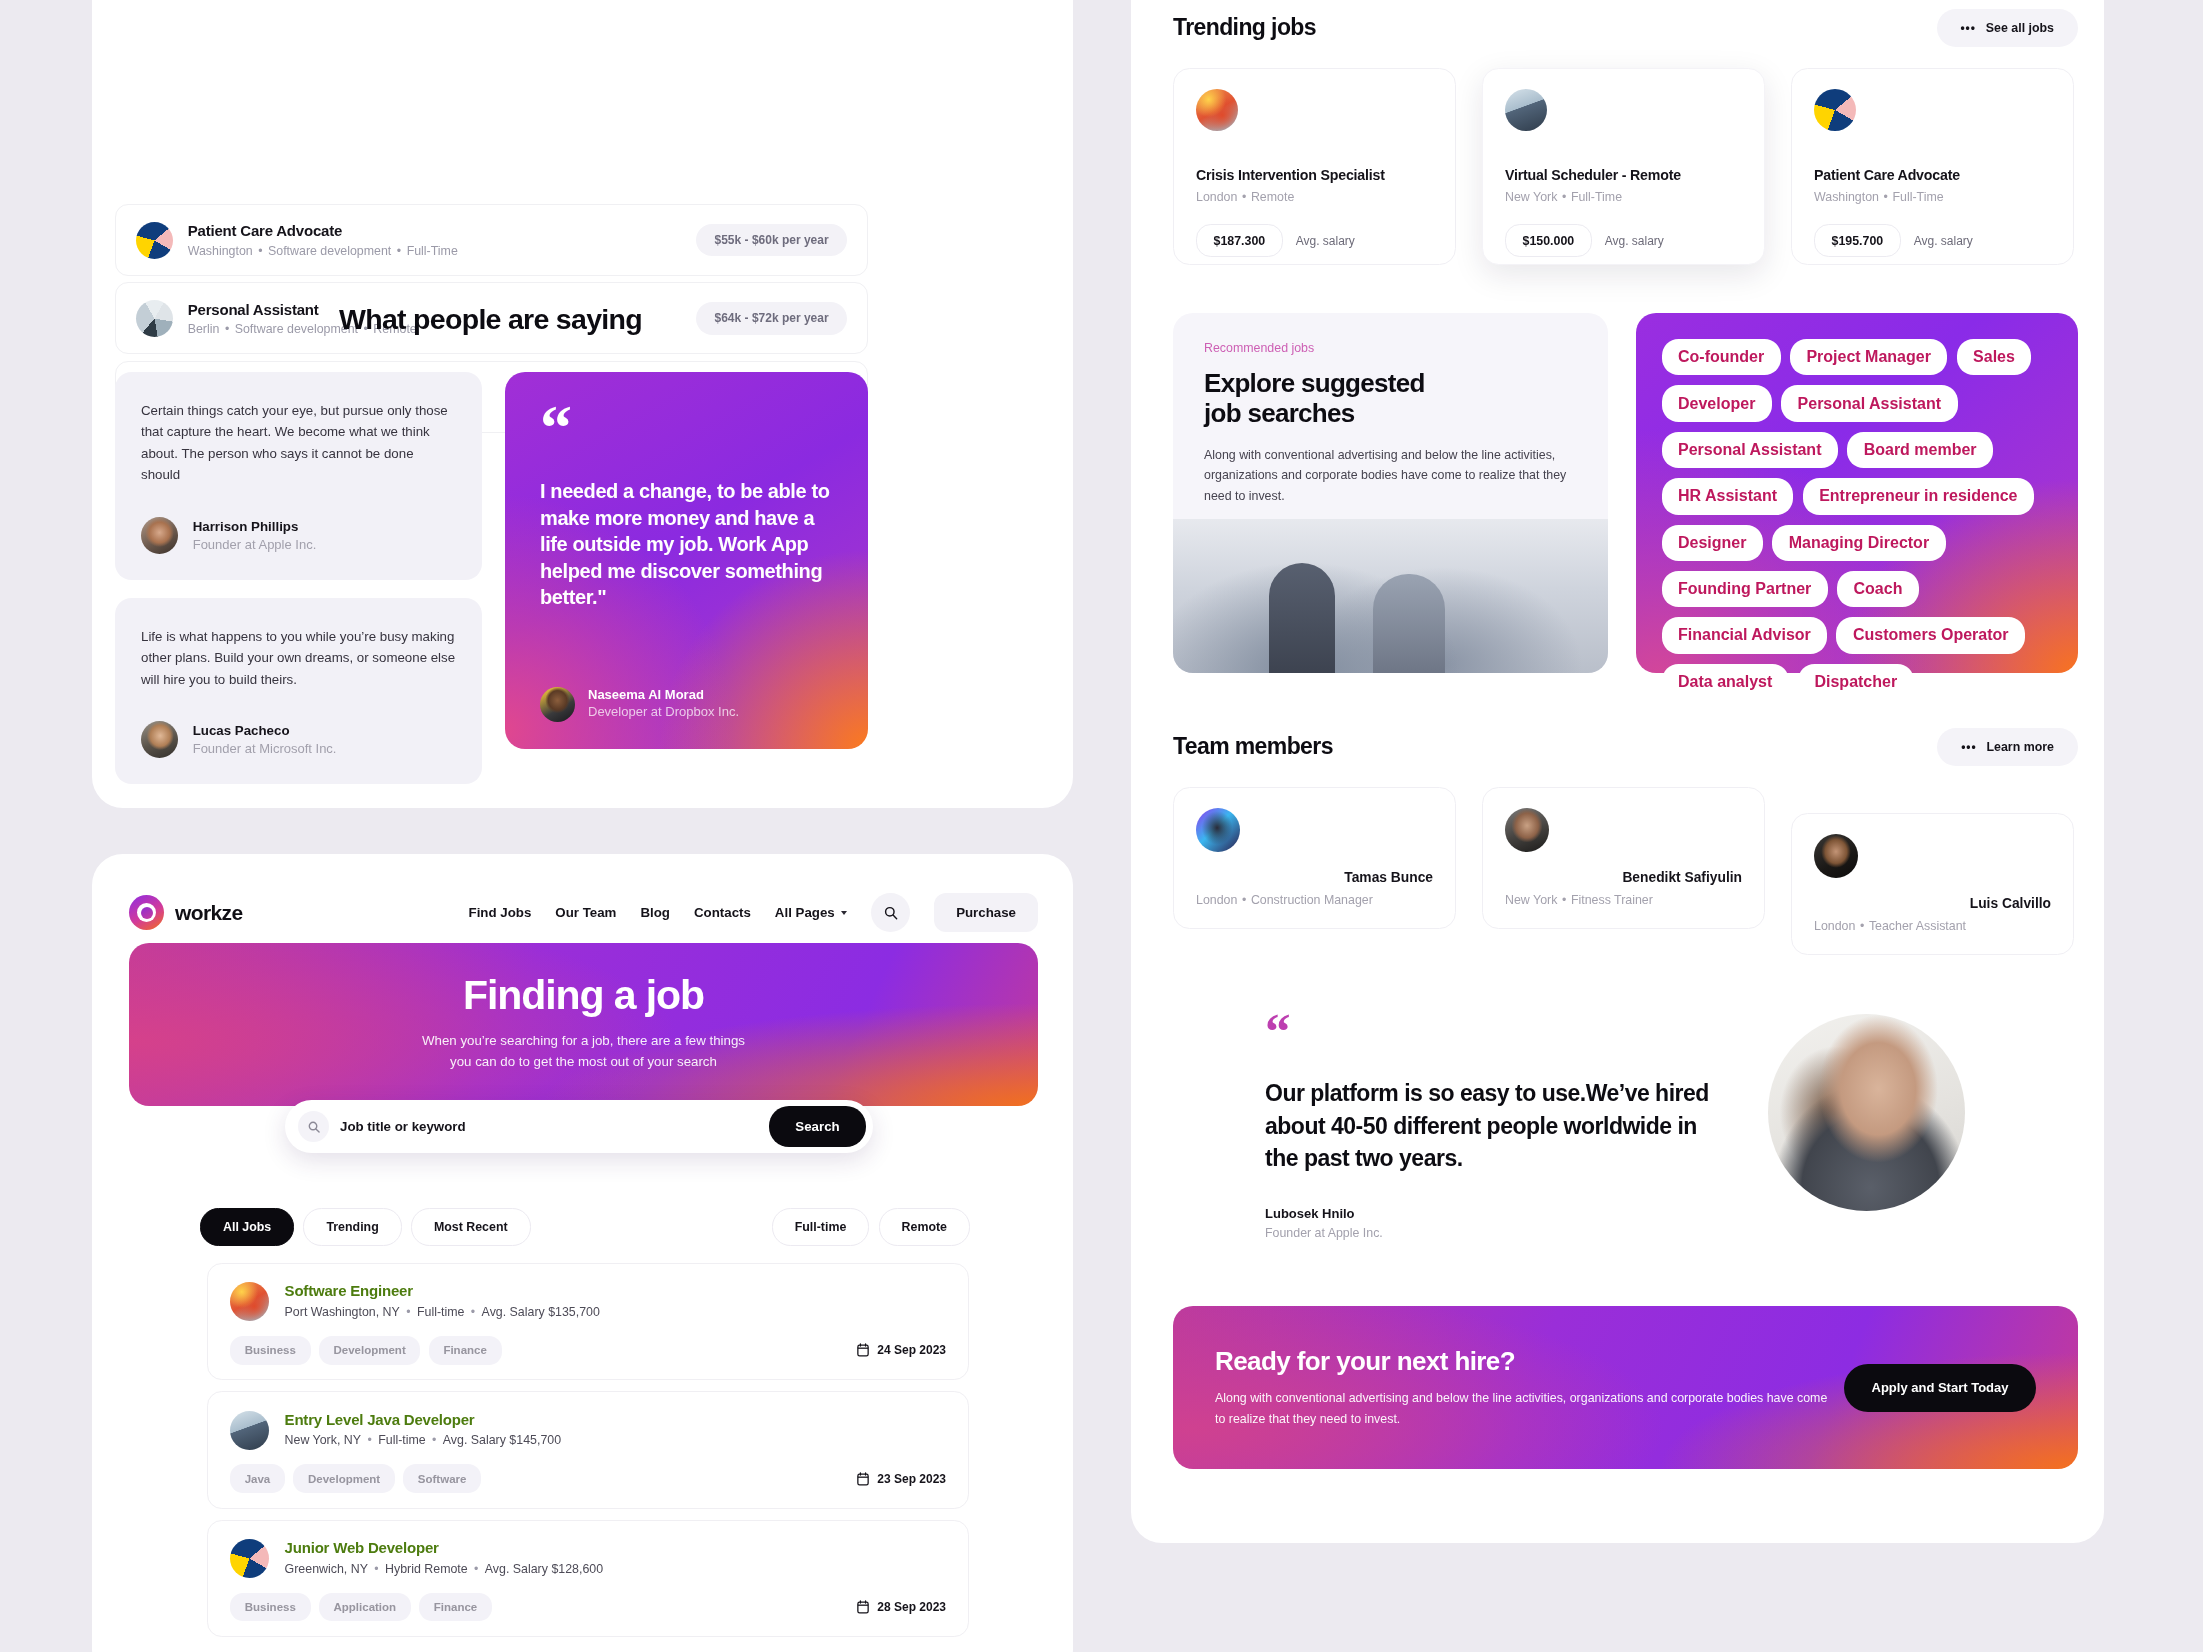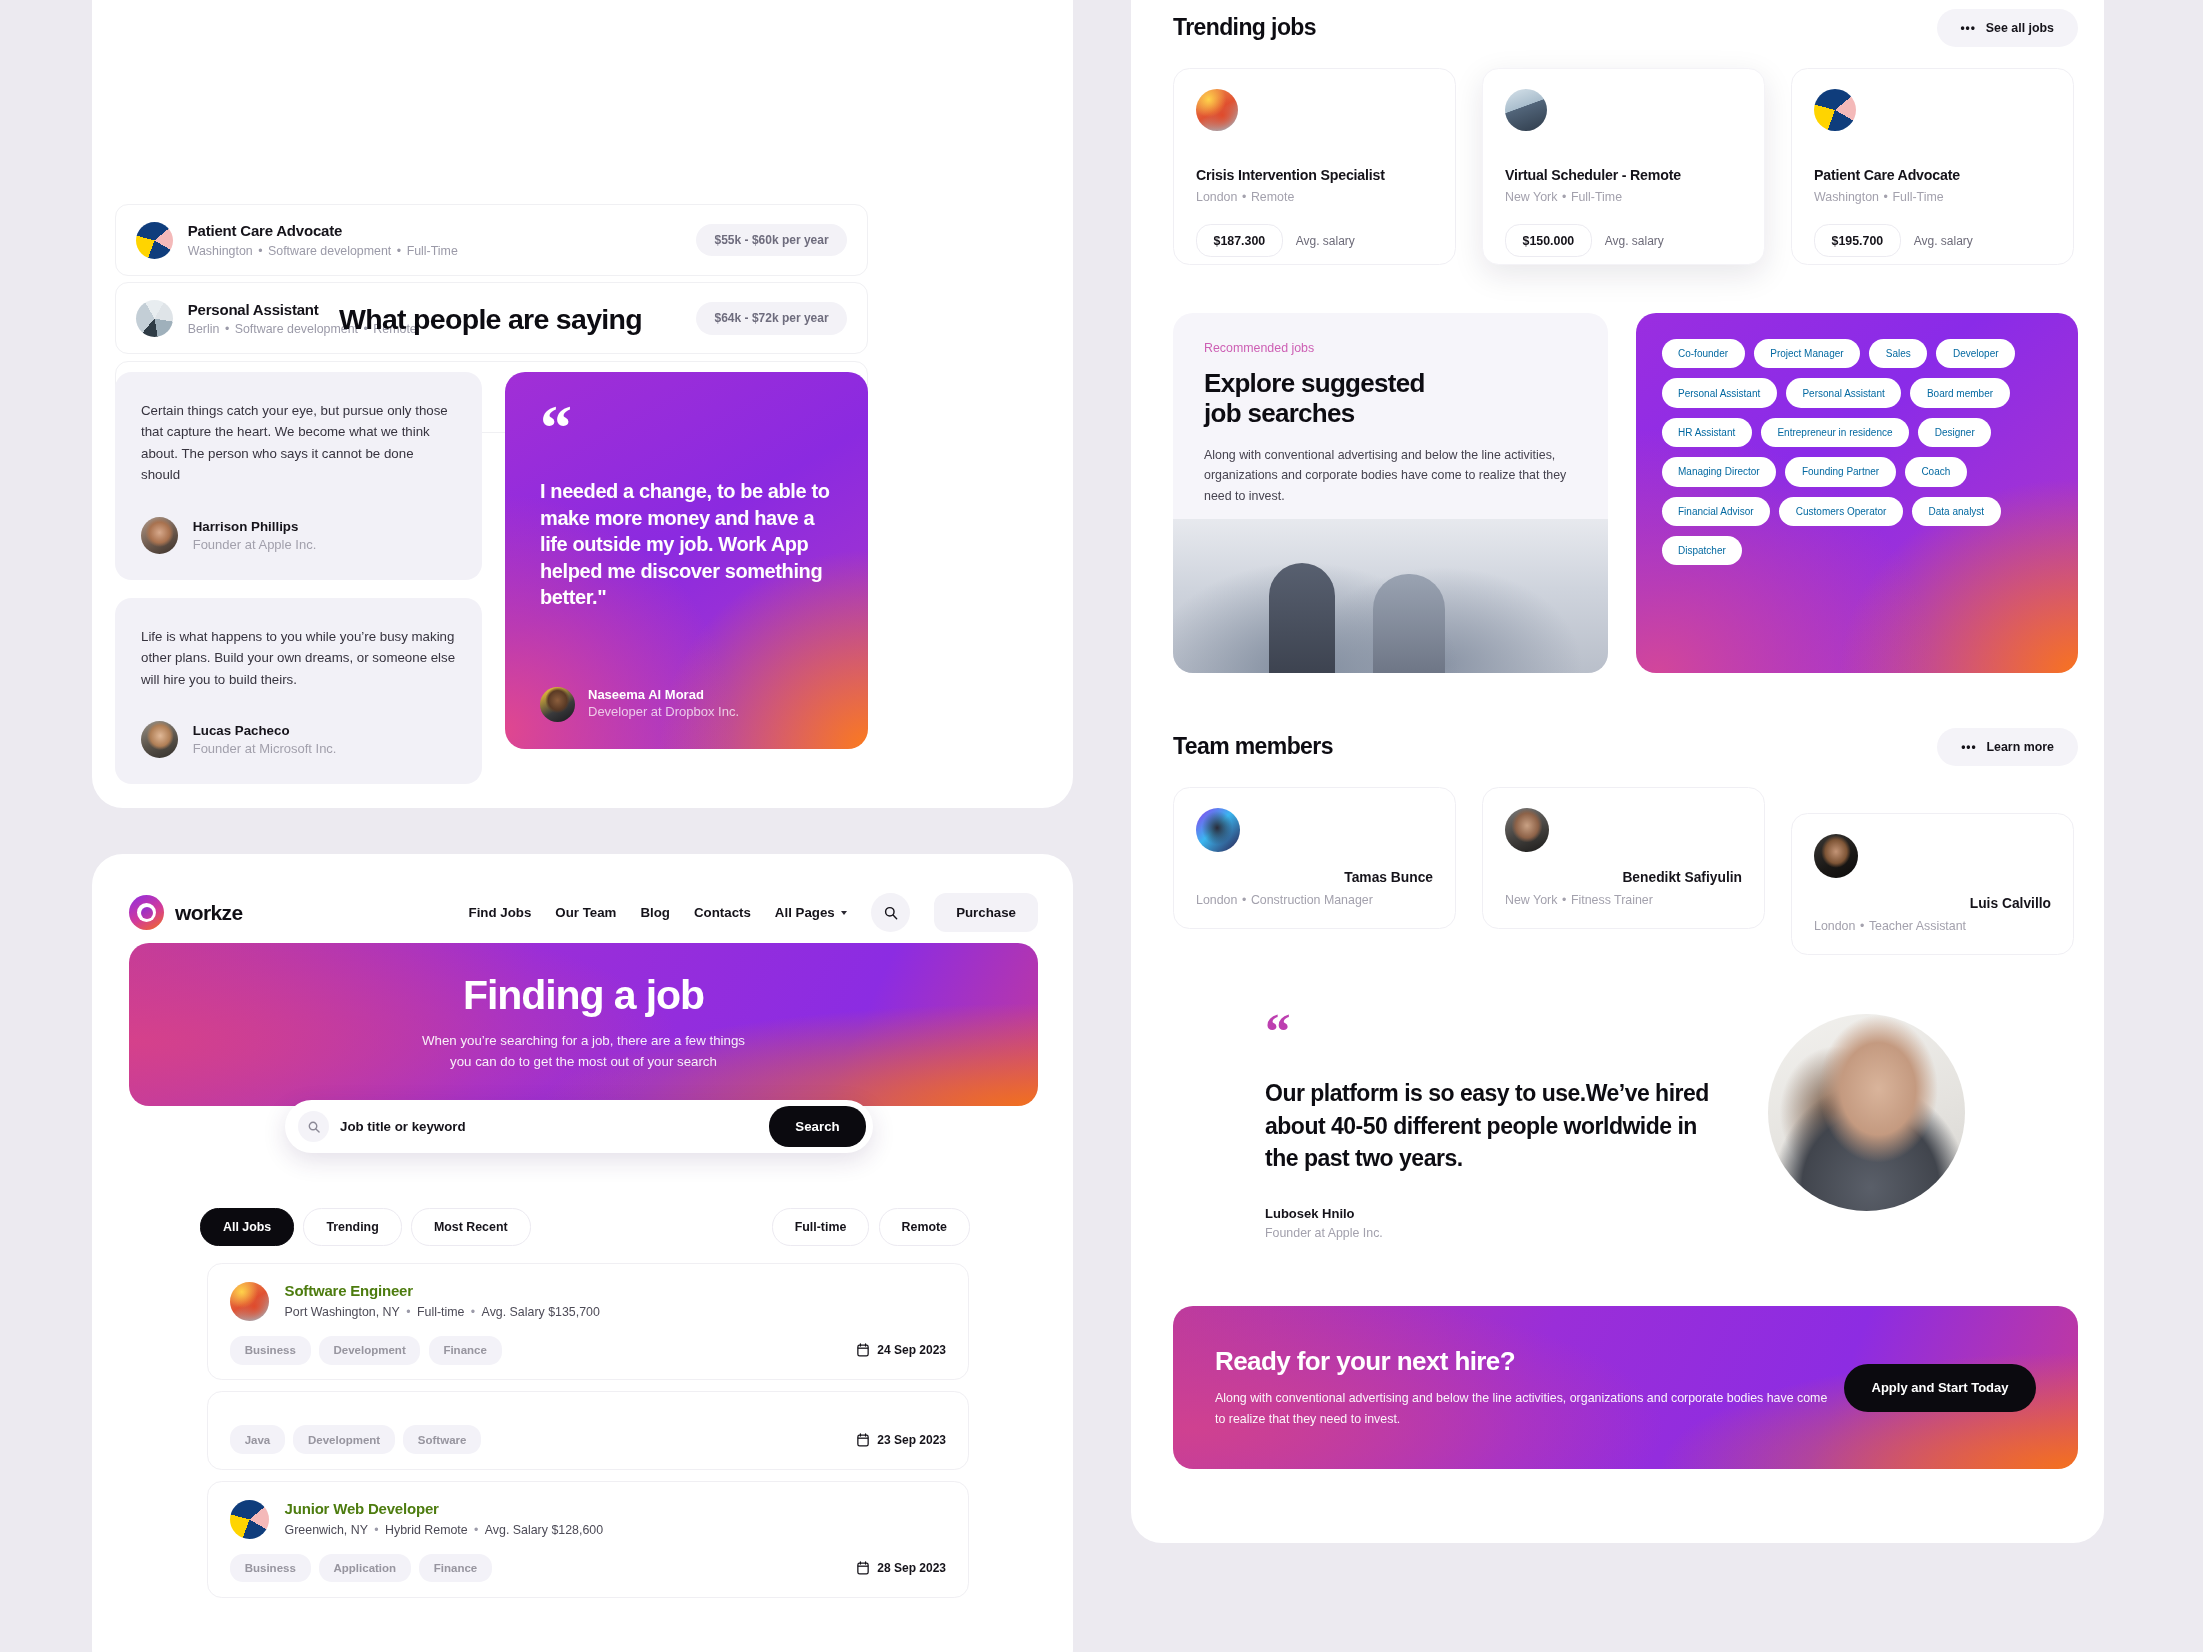--- a/index.html
+++ b/index.html
@@ -235,21 +235,21 @@
 
   .sug-right {
     width: 442px; height: 360px; border-radius: 20px; padding: 26px 26px;
     background:
       radial-gradient(120% 120% at 100% 100%, #f8731f 0%, rgba(248,115,31,0) 45%),
       radial-gradient(120% 130% at 5% 100%, #d2469a 0%, rgba(210,70,154,0) 52%),
       linear-gradient(140deg, #9a2ee0 0%, #8a2be8 40%, #b438c6 100%);
     display: flex; flex-wrap: wrap; align-content: flex-start; gap: 10px 9.2px;
   }
   .tagpill {
-    background: #fff; color: #0369a1; font-size: 10px; font-weight: 400;
+    background: #fff; color: #be185d; font-size: 16px; font-weight: 700;
     padding: 9.2px 16.5px; border-radius: 16.5px; white-space: nowrap;
   }
 
   
   .team-head { margin-top: 46px; }
   .team-grid { display: flex; margin-top: 13px; }
   .team-card {
     width: 283px; height: 142px; border: 0.9px solid #f0eff4; border-radius: 16.5px;
     padding: 20px 22px; margin-right: 26px; background: #fff;
   }
@@ -474,20 +474,27 @@
                 <line x1="1" y1="6" x2="13" y2="6"></line>
                 <line x1="4" y1="1" x2="4" y2="3.5" stroke-linecap="round"></line>
                 <line x1="10" y1="1" x2="10" y2="3.5" stroke-linecap="round"></line>
             </svg>
             <span>24 Sep 2023</span>
           </div>
         </div>
       </div>
 
       <div class="jobcard">
+        <div class="hd">
+          <div class="av av-mountain"></div>
+          <div>
+            <div class="ti">Entry Level Java Developer</div>
+            <div class="mt"><span>New York, NY</span><i>•</i><span>Full-time</span><i>•</i><span>Avg. Salary $145,700</span></div>
+          </div>
+        </div>
         <div class="ft">
           <div class="tag">Java</div>
           <div class="tag">Development</div>
           <div class="tag">Software</div>
           <div class="date">
             <svg width="12" height="13.8" viewBox="0 0 14 16" fill="none" stroke="#15131a" stroke-width="1.5">
               <rect x="1" y="2.5" width="12" height="12.5" rx="2"></rect>
                 <line x1="1" y1="6" x2="13" y2="6"></line>
                 <line x1="4" y1="1" x2="4" y2="3.5" stroke-linecap="round"></line>
                 <line x1="10" y1="1" x2="10" y2="3.5" stroke-linecap="round"></line>

